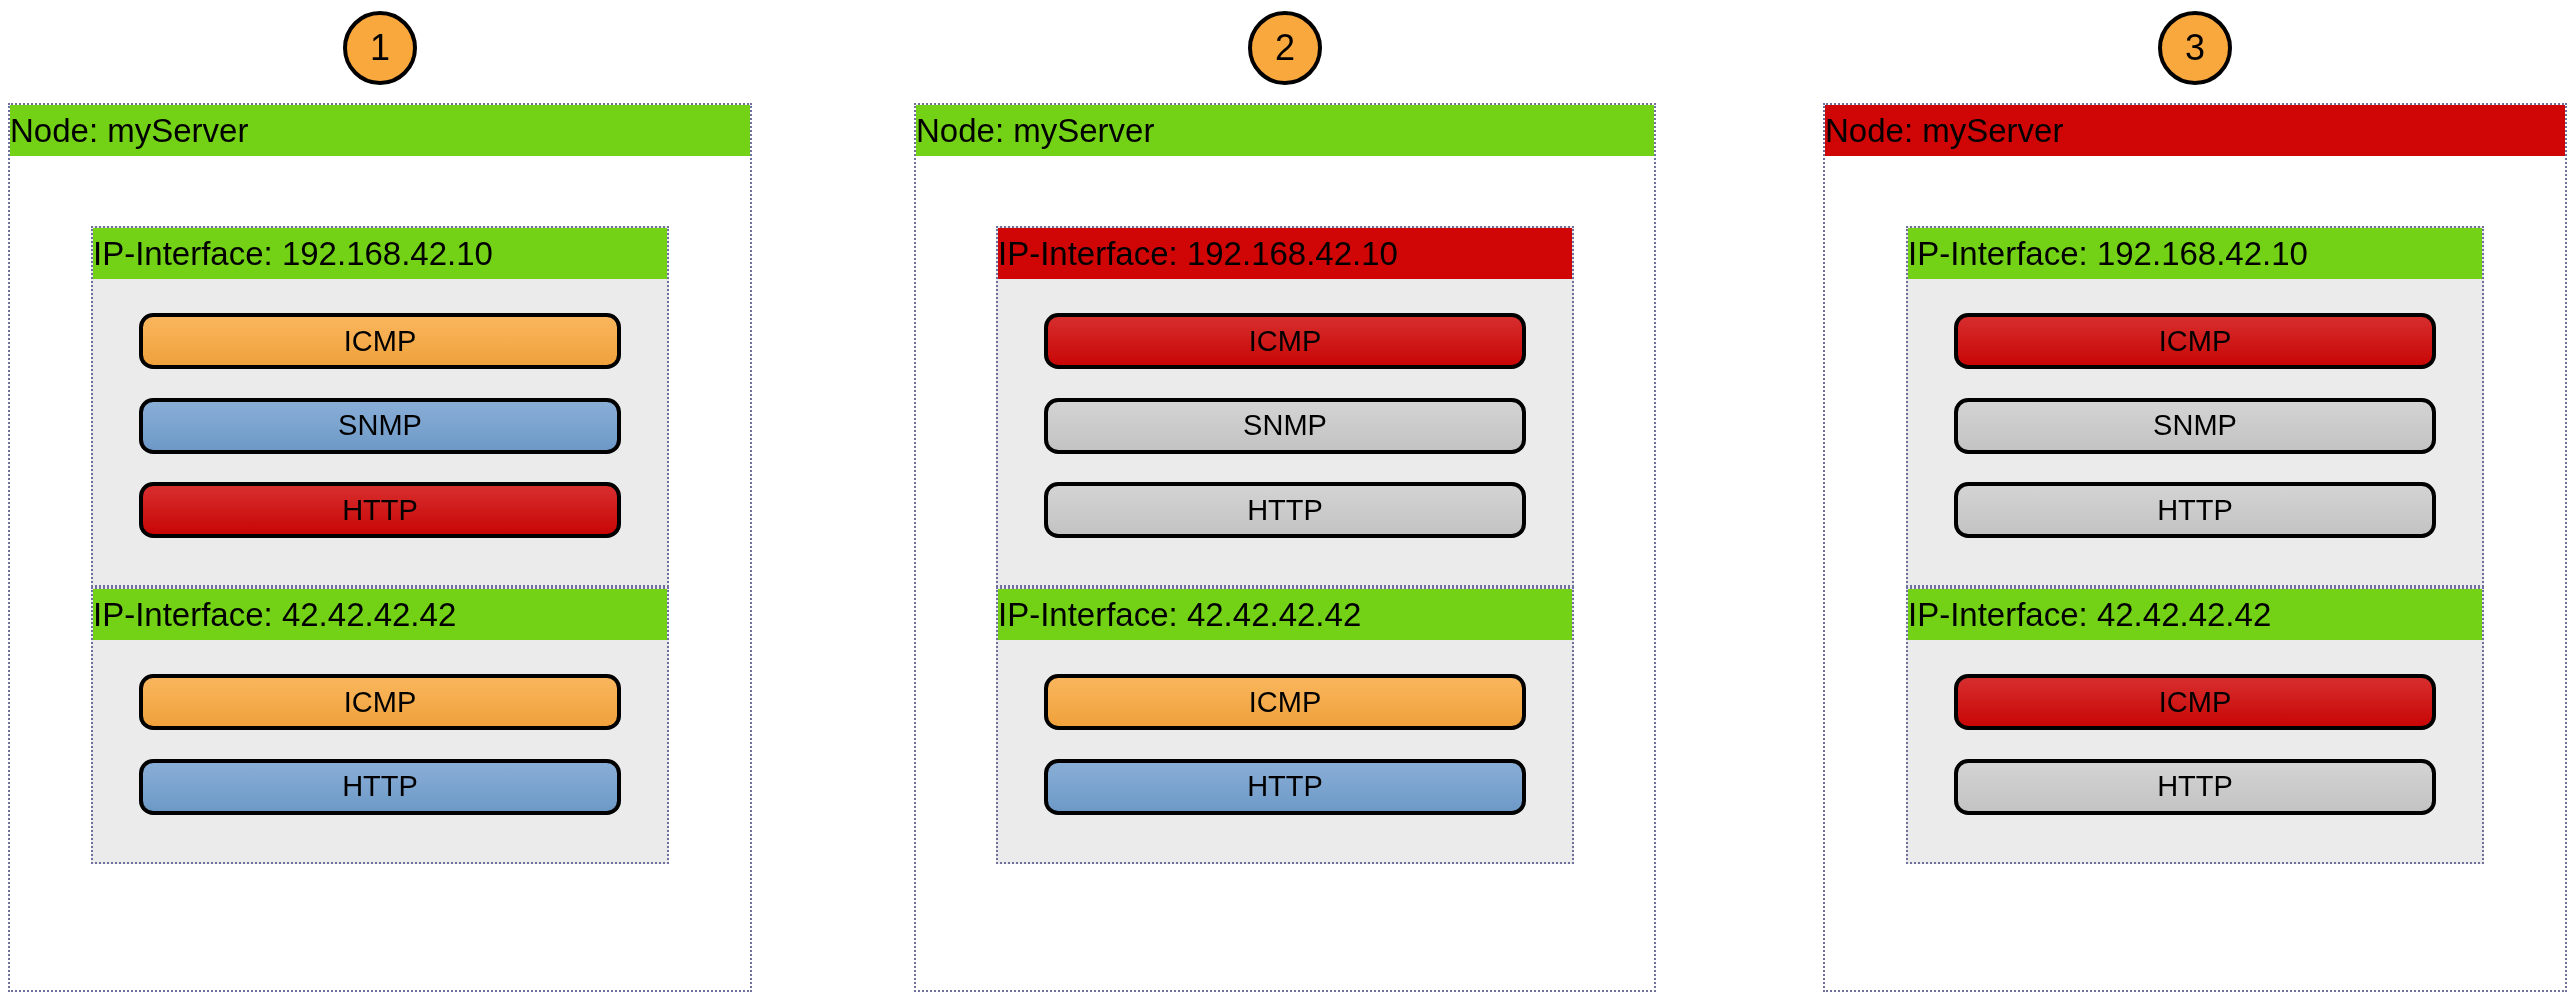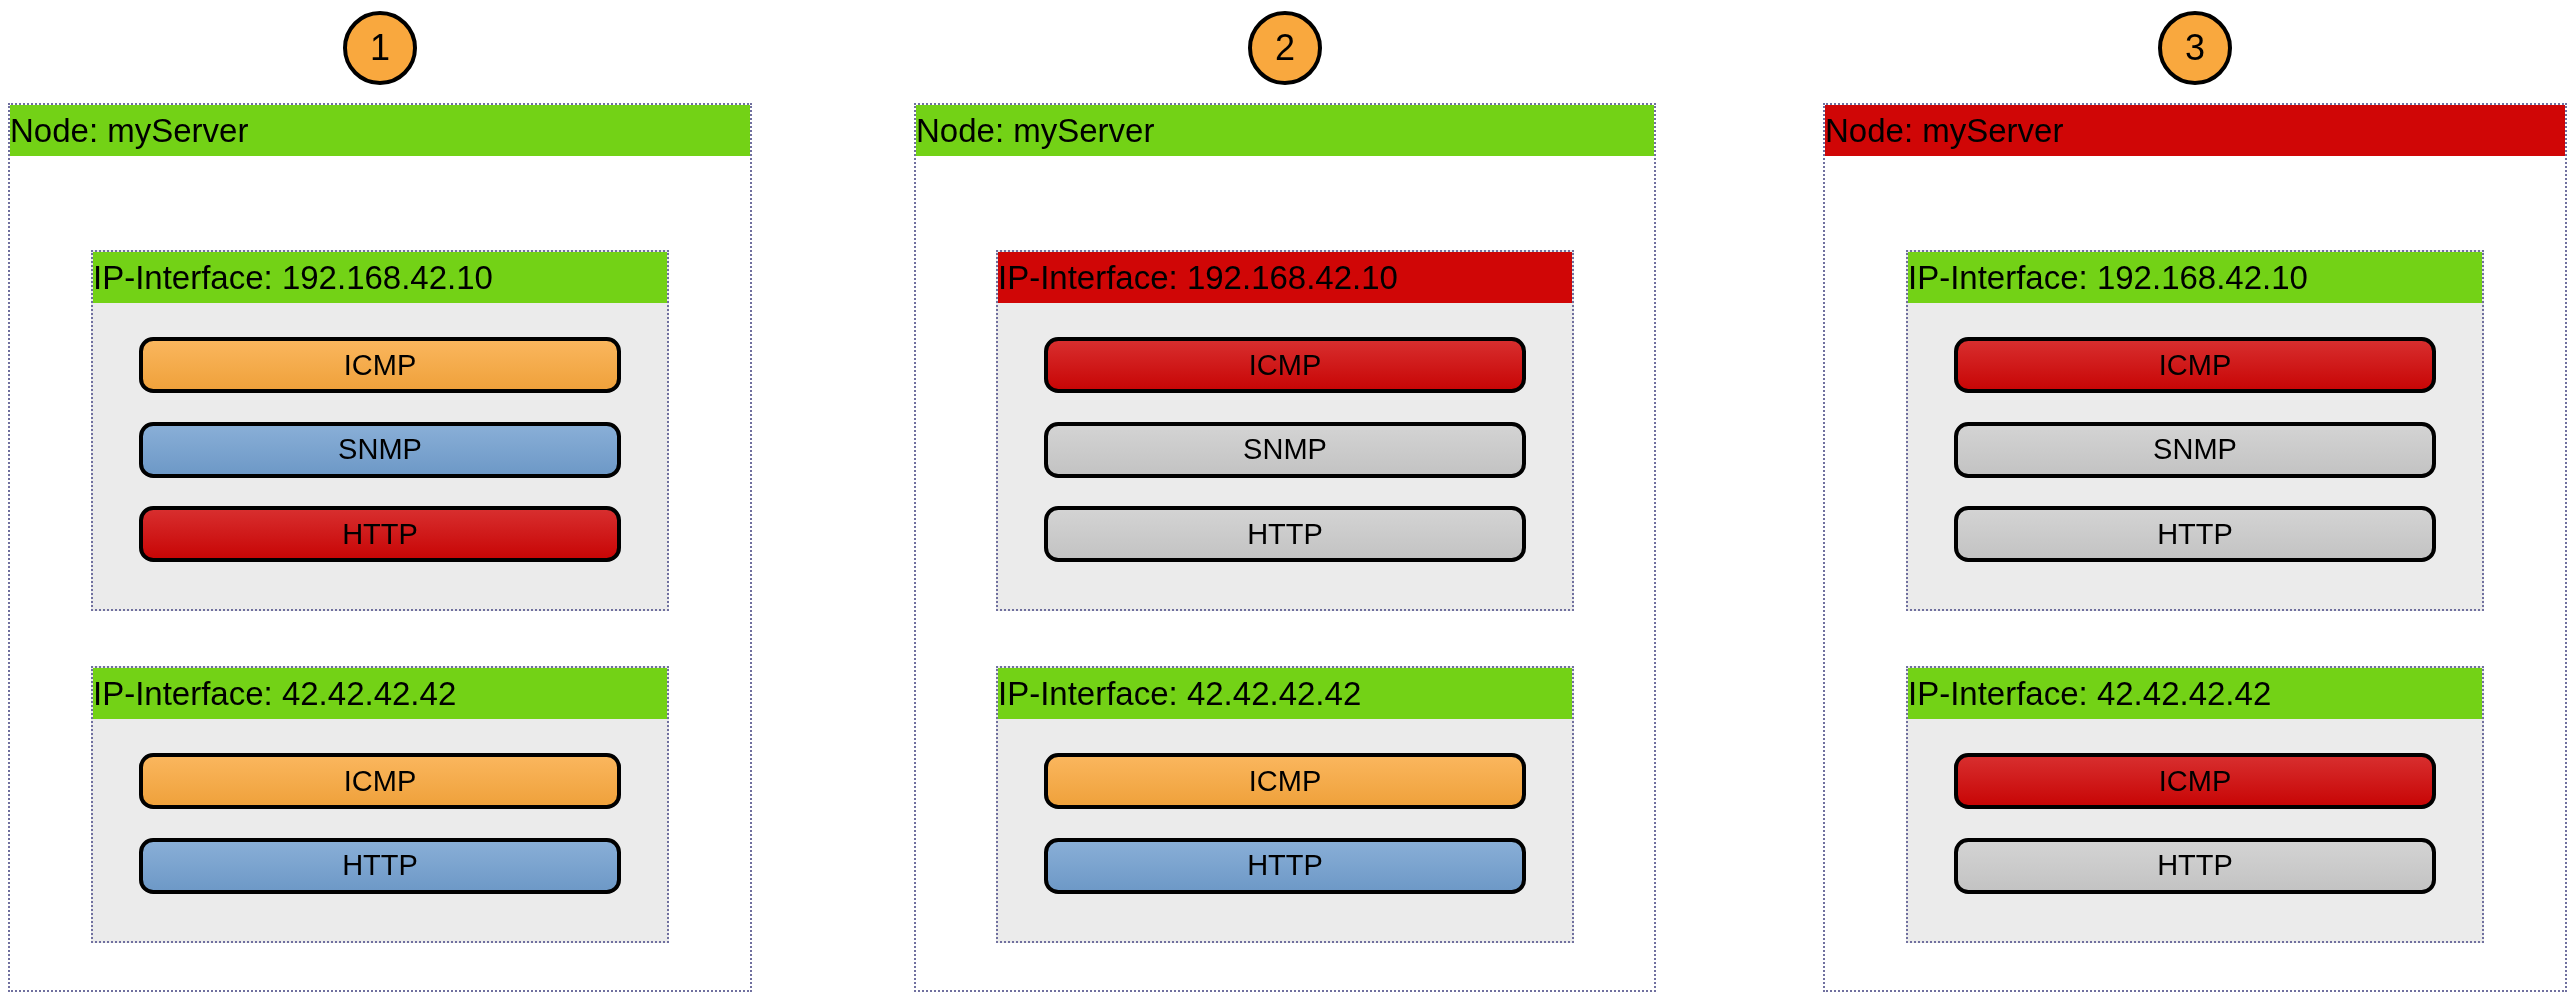--- a/index.html
+++ b/index.html
@@ -58,25 +58,24 @@
     height: 51px;
     line-height: 51px;
     font-size: 33px;
     text-align: left;
     padding-right: 11px;
     box-sizing: border-box;
     white-space: nowrap;
     overflow: hidden;
   }
   .node-body {
-    padding-top: 94px;
+    padding-top: 70px;
     display: flex;
     flex-direction: column;
     align-items: center;
-    gap: 55px;
   }
 
   
   .iface-box {
     width: 578px;
     box-sizing: border-box;
     border: 2.4px dotted #70709f;
     background: #ebebeb;
   }
   .iface-header { padding-right: 12.7px; }

